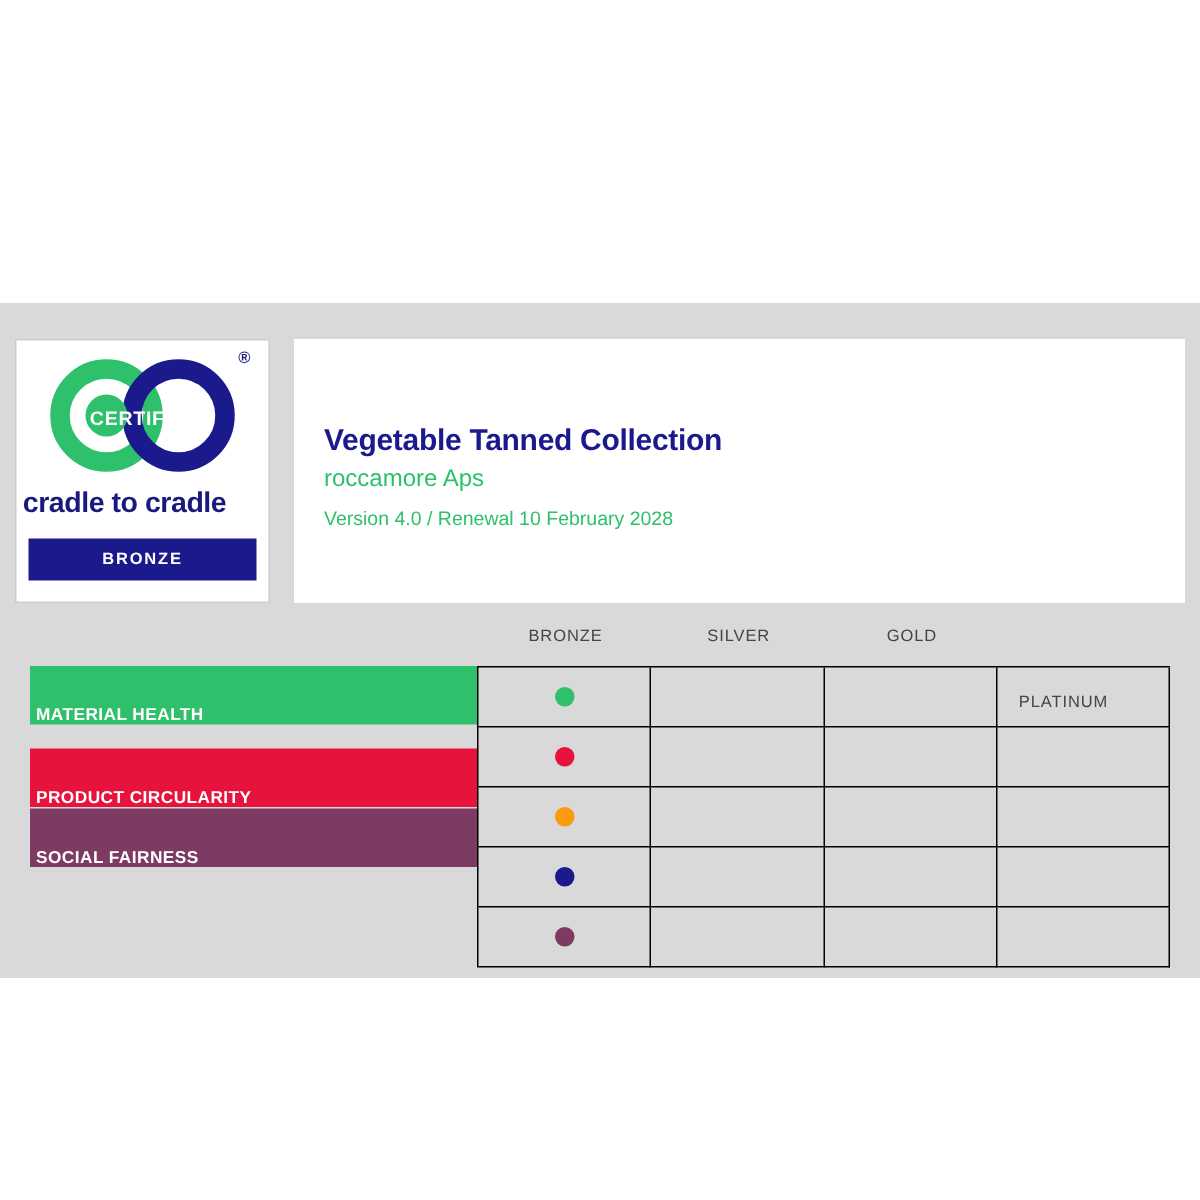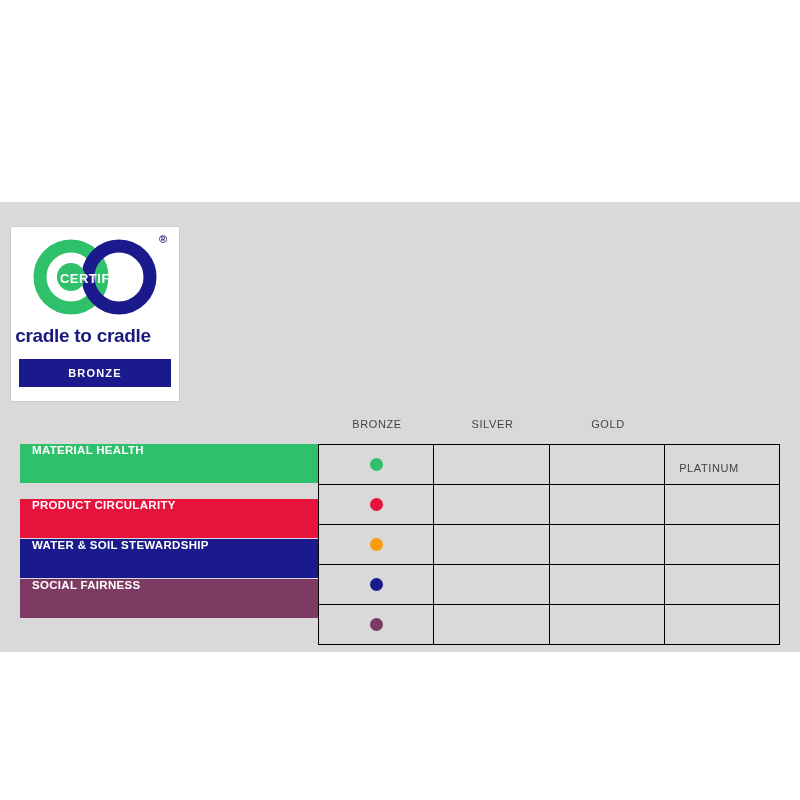--- a/index.html
+++ b/index.html
@@ -150,22 +150,22 @@
   }
   .cat-col {
     position: absolute;
     left: 20px;
     top: 444px;
     width: 298px;
   }
   .cat-row {
     height: 39px;
     display: flex;
-    align-items: flex-start;
-    padding-left: 12px;
+    align-items: flex-end;
+    padding-left: 4px;
     box-sizing: border-box;
     color: #ffffff;
     font-size: 11.5px;
     font-weight: bold;
     letter-spacing: 0.3px;
     margin-bottom: 1px;
   }
   .grid {
     position: absolute;
     left: 318px;
@@ -208,38 +208,40 @@
         <circle cx="86" cy="42" r="31" fill="none" stroke="#1a1a8c" stroke-width="13"></circle>
         <circle cx="38" cy="42" r="14" fill="#2ec06a"></circle>
       </svg>
       <div class="reg-mark">®</div>
       <div class="certified-word">CERTIFIED</div>
       <div class="c2c-words">cradle to cradle</div>
     </div>
     <div class="level-bar">BRONZE</div>
   </div>
 
+  <div class="title-card">
+    <div class="product-title">Vegetable Tanned Collection</div>
+    <div class="company-name">roccamore Aps</div>
+    <div class="version-line">Version 4.0  / Renewal 10 February 2028</div>
+  </div>
 
   <div class="level-headers" id="level-headers">
       <div class="level-header" style="left: 0px;">BRONZE</div>
       <div class="level-header" style="left: 115.5px;">SILVER</div>
       <div class="level-header" style="left: 231px;">GOLD</div>
       <div class="level-header" style="left: 332px; margin-top: 44px;">PLATINUM</div>
     </div>
 
   <div class="cat-col" id="cat-col">
       <div class="cat-row" style="background: rgb(46, 192, 106);">
         <span>MATERIAL HEALTH</span>
       </div>
       <div class="cat-row" style="background: rgb(232, 19, 60); margin-top: 16px;">
         <span>PRODUCT CIRCULARITY</span>
       </div>
-      <div class="cat-row" style="background: rgb(26, 26, 140);">
-        <span>WATER &amp;  SOIL STEWARDSHIP</span>
-      </div>
       <div class="cat-row" style="background: rgb(125, 58, 99);">
         <span>SOCIAL FAIRNESS</span>
       </div>
     </div>
 
   <div class="grid" id="grid">
       <div class="grid-row">
         <div class="grid-cell">
           <span class="dot" style="background: rgb(46, 192, 106);"></span>
         </div>

